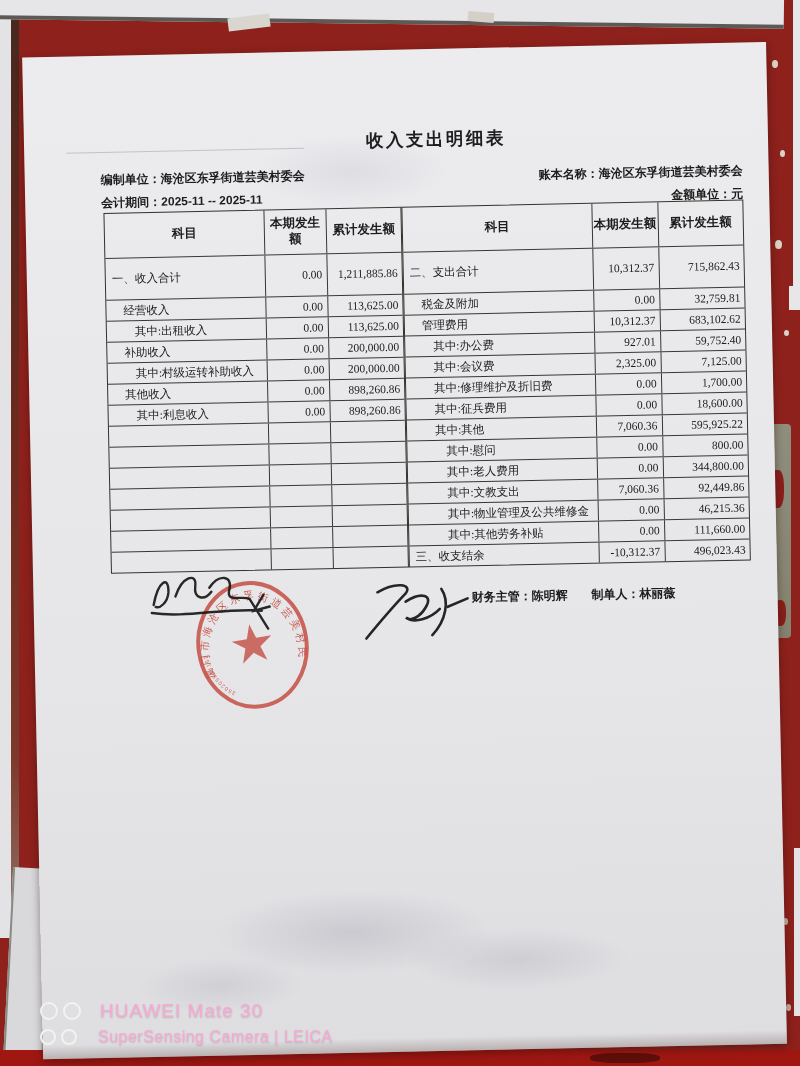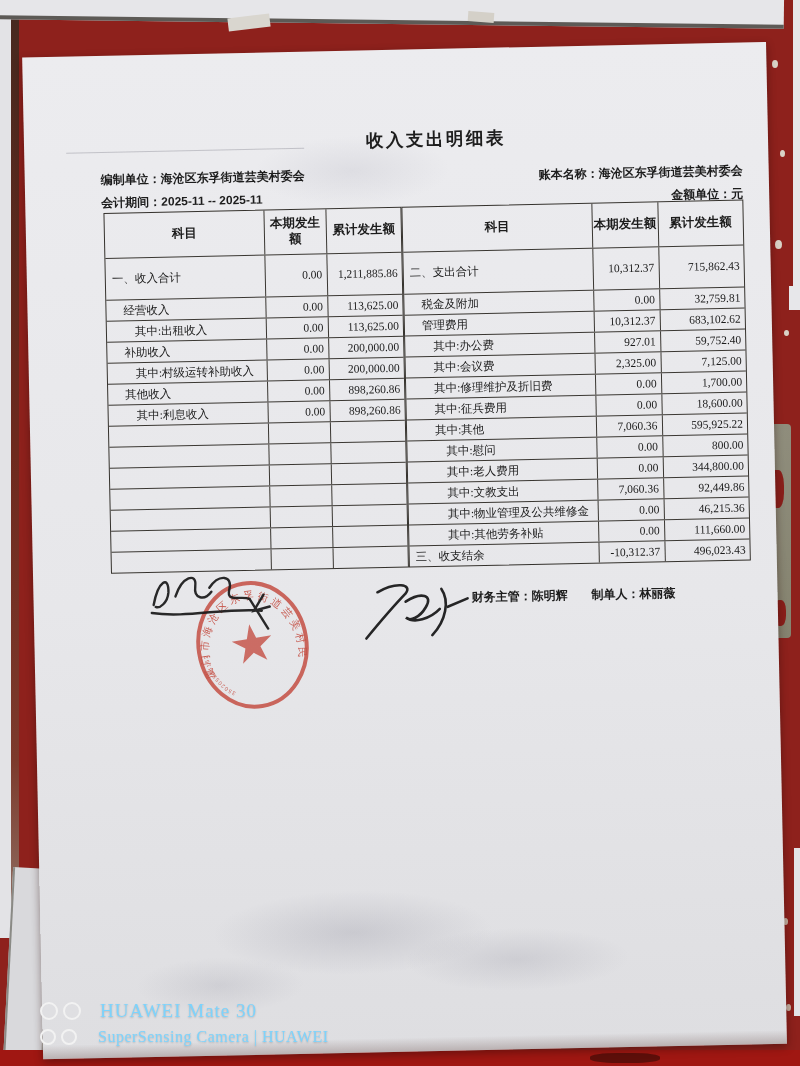--- a/index.html
+++ b/index.html
@@ -57,22 +57,22 @@
   .t-hcell{justify-content:center;text-align:center;font-family:"Liberation Sans",sans-serif;
     font-weight:bold;font-size:12.5px;line-height:1.25;}
   .t-num{justify-content:flex-end;text-align:right;padding-right:4px;word-break:break-all;line-height:1.3;}
   
   .footer-line{position:absolute;left:438px;top:541px;display:flex;gap:24px;
     font-size:12px;font-weight:bold;color:#1d1d1d;white-space:nowrap;}
   .stamp{position:absolute;left:142px;top:510px;width:152px;height:164px;opacity:.88;transform:rotate(-8deg);}
   .sig1{position:absolute;left:112px;top:512px;width:140px;height:70px;}
   .sig2{position:absolute;left:326px;top:528px;width:130px;height:66px;}
   
-  .watermark{position:absolute;left:40px;top:1000px;z-index:5;color:#7dd3fc;
-    font-family:Liberation Serif, serif;text-shadow:0 1px 2px rgba(0,0,0,.2);}
+  .watermark{position:absolute;left:40px;top:1000px;z-index:5;color:#f9a8d4;
+    font-family:Liberation Sans, sans-serif;text-shadow:0 1px 2px rgba(0,0,0,.2);}
   .wm-line{display:flex;align-items:center;gap:5px;}
   .wm-ring{border:2.5px solid #f2f2f2;border-radius:50%;box-sizing:border-box;}
   .r18{width:18px;height:18px;} .r16{width:16px;height:16px;border-width:2.2px;}
   .wm-t1{font-size:19px;letter-spacing:1px;margin-left:14px;}
   .wm-t2{font-size:16px;letter-spacing:.5px;margin-left:16px;}
   .wm-line+.wm-line{margin-top:6px;}
 </style>
 </head>
 <body>
 
@@ -308,17 +308,17 @@
 
   <div class="watermark">
     <div class="wm-line">
       <span class="wm-ring r18"></span>
       <span class="wm-ring r18"></span>
       <span class="wm-t1">HUAWEI Mate 30</span>
     </div>
     <div class="wm-line">
       <span class="wm-ring r16"></span>
       <span class="wm-ring r16"></span>
-      <span class="wm-t2">SuperSensing Camera | HUAWEI</span>
+      <span class="wm-t2">SuperSensing Camera | LEICA</span>
     </div>
   </div>
 
 </div>
 
 </body></html>

